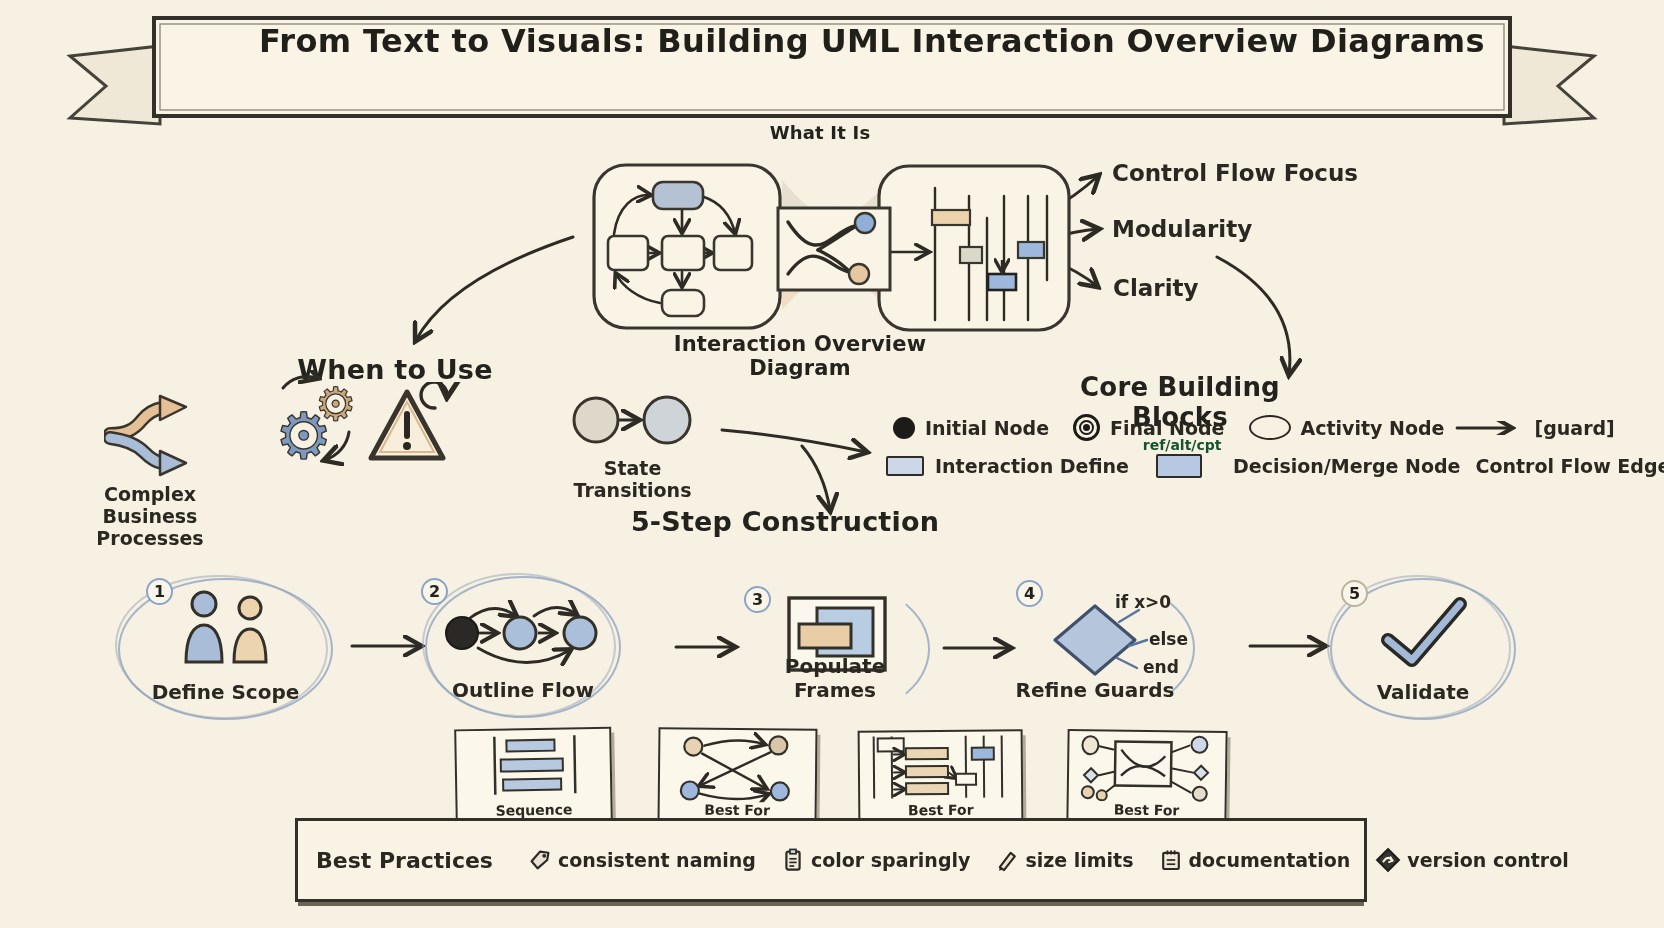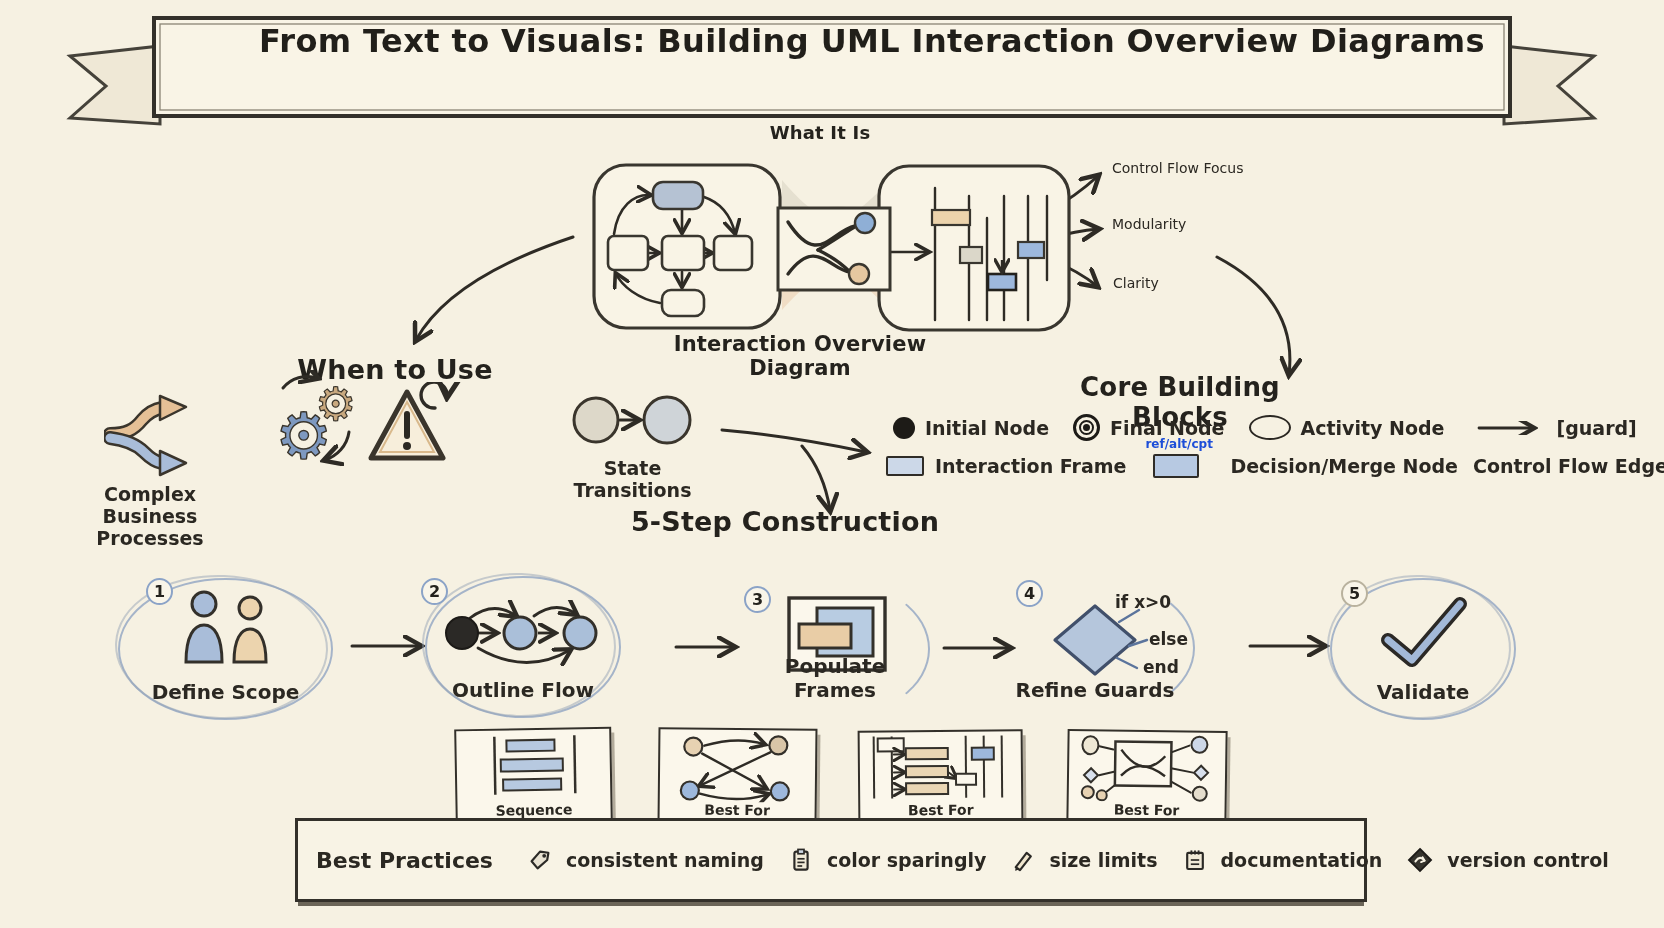--- a/index.html
+++ b/index.html
@@ -3,47 +3,47 @@
 <meta charset="utf-8">
 <style>
   *{margin:0;padding:0;box-sizing:border-box}
   html,body{width:1664px;height:928px}
   body{position:relative;background:#f6f1e2;font-family:"DejaVu Sans","Liberation Sans",sans-serif;color:#2b2822;overflow:hidden}
   .abs{position:absolute}
   .hd{font-weight:bold;color:#24221d;letter-spacing:.2px;text-align:center}
   .banner-text{position:absolute;left:155px;top:22px;width:1330px;text-align:right}
   .banner-title{font-size:32px;font-weight:bold;color:#211f1a;letter-spacing:.4px}
   .banner-sub{font-size:21px;font-weight:bold;color:#2b2822;margin-top:8px}
-  .benefit{font-size:14px;font-weight:normal;white-space:nowrap}
+  .benefit{font-size:23px;font-weight:bold;white-space:nowrap}
   .wtu-item{display:flex;flex-direction:column;align-items:center;position:absolute}
   .wtu-label{font-size:19px;font-weight:bold;text-align:center;line-height:1.15;margin-top:6px}
   .legend-row{position:absolute;display:flex;align-items:center}
   .legend-row .txt{font-size:19px;font-weight:bold;white-space:nowrap}
   .dot{width:22px;height:22px;border-radius:50%;background:#1d1b17}
   .bullseye{width:27px;height:27px;border-radius:50%;border:3px solid #1d1b17;display:flex;align-items:center;justify-content:center}
   .bullseye .mid{width:15px;height:15px;border-radius:50%;border:2.5px solid #1d1b17;display:flex;align-items:center;justify-content:center}
   .bullseye .core{width:7px;height:7px;border-radius:50%;background:#1d1b17}
   .act-ellipse{width:42px;height:25px;border:2.5px solid #2a2722;border-radius:50%}
   .frame-sm{width:38px;height:20px;background:#ccd8e8;border:2.5px solid #2f2c27;border-radius:2px}
   .frame-lg{width:46px;height:24px;background:#b7c9e2;border:2.5px solid #2f2c27;border-radius:2px}
   .frame-wrap{position:relative}
-  .frame-tag{position:absolute;top:-17px;left:50%;transform:translateX(-46%);font-size:12px;font-weight:bold;color:#1d4ed8;white-space:nowrap}
+  .frame-tag{position:absolute;top:-17px;left:50%;transform:translateX(-46%);font-size:14px;font-weight:bold;color:#14532d;white-space:nowrap}
   .step{position:absolute;display:flex;flex-direction:column;align-items:center;justify-content:flex-start}
   .ell-full{border:2.5px solid #a5b4c9;border-radius:50%}
   .ell-full::before{content:"";position:absolute;inset:-5px 3px -1px -5px;border:2px solid rgba(150,163,182,.5);border-radius:50%;transform:rotate(2deg)}
   .ell-arc{border:2.5px solid transparent;border-right-color:#a5b4c9;border-radius:50%}
   .badge{position:absolute;width:27px;height:27px;border-radius:50%;border:2.5px solid #8ba3c7;background:#f9f5e9;font-size:16px;font-weight:bold;display:flex;align-items:center;justify-content:center;color:#24221d}
   .step-label{font-size:20px;font-weight:bold;text-align:center;position:absolute;bottom:14px;width:100%}
   .guard{position:absolute;font-size:17px;font-weight:bold;white-space:nowrap}
   .card{position:absolute;background:#fbf7eb;border:2.5px solid #33302a;box-shadow:4px 5px 0 -1px rgba(95,86,68,.45)}
   .card-inner-label{position:absolute;bottom:3px;width:100%;text-align:center;font-size:14px;font-weight:bold}
   .card-caption{position:absolute;font-size:21px;font-weight:bold;text-align:center}
   .bp-bar{position:absolute;left:295px;top:818px;width:1072px;height:84px;background:#f8f3e5;border:3px solid #33302a;box-shadow:0 7px 0 -3px rgba(72,66,54,.8);display:flex;align-items:center;padding:0 18px;gap:11px}
   .bp-head{font-size:22px;font-weight:bold;margin-right:10px;white-space:nowrap}
-  .bp-item{display:flex;align-items:center;gap:14px;margin-left:14px}
+  .bp-item{display:flex;align-items:center;gap:6px;margin-left:14px}
   .bp-item .txt{font-size:19px;font-weight:bold;white-space:nowrap}
 </style>
 </head>
 <body>
 
 <div class="abs" style="left:0;top:0;width:1664px;height:132px">
   <svg class="abs" style="left:58px;top:6px" width="1548" height="126" viewBox="0 0 1548 126">
     <polygon points="12,50 102,40 102,118 12,112 48,80" fill="#efe8d6" stroke="#45423a" stroke-width="3"></polygon>
     <polygon points="1536,50 1446,40 1446,118 1536,112 1500,80" fill="#efe8d6" stroke="#45423a" stroke-width="3"></polygon>
     <rect x="96" y="12" width="1356" height="98" fill="#f9f4e6" stroke="#33302a" stroke-width="4"></rect>
@@ -185,30 +185,30 @@
 <div class="legend-row" style="left:893px;top:414px;gap:10px">
   <span class="dot"></span>
   <span class="txt" style="margin-right:14px">Initial Node</span>
   <span class="bullseye">
       <span class="mid">
         <span class="core"></span>
       </span>
     </span>
   <span class="txt" style="margin-right:14px">Final Node</span>
   <span class="act-ellipse"></span>
-  <span class="txt" style="margin-right:22px">Activity Node</span>
+  <span class="txt" style="">Activity Node</span>
   <svg width="70" height="14" viewBox="0 0 70 14">
     <path d="M2,7 L56,7" fill="none" stroke="#2e2b25" stroke-width="2.8" stroke-linecap="round" marker-end="url(#ah)"></path>
   </svg>
   <span class="txt">[guard]</span>
 </div>
 
 <div class="legend-row" style="left:886px;top:454px;gap:11px">
   <span class="frame-sm"></span>
-  <span class="txt" style="margin-right:16px">Interaction Frame</span>
+  <span class="txt" style="margin-right:16px">Interaction Define</span>
   <span class="frame-wrap">
     <span class="frame-tag">ref/alt/cpt</span>
     <span class="frame-lg" style="display:block"></span>
   </span>
   <span class="txt" style="margin-left:20px">Decision/Merge Node</span>
   <span class="txt" style="margin-left:4px">Control Flow Edge</span>
 </div>
 
 <div class="abs hd" style="left:630px;top:506px;width:310px;font-size:27px">5-Step Construction</div>
 

